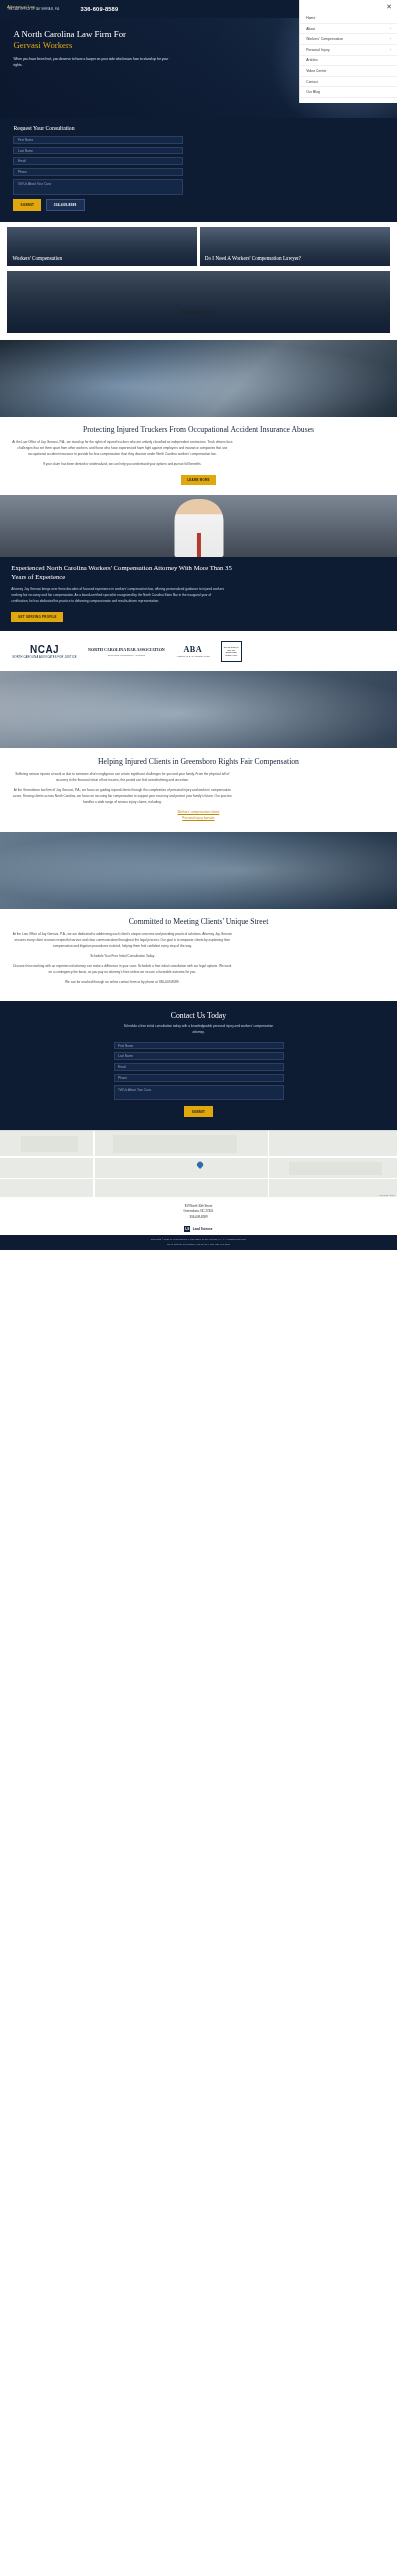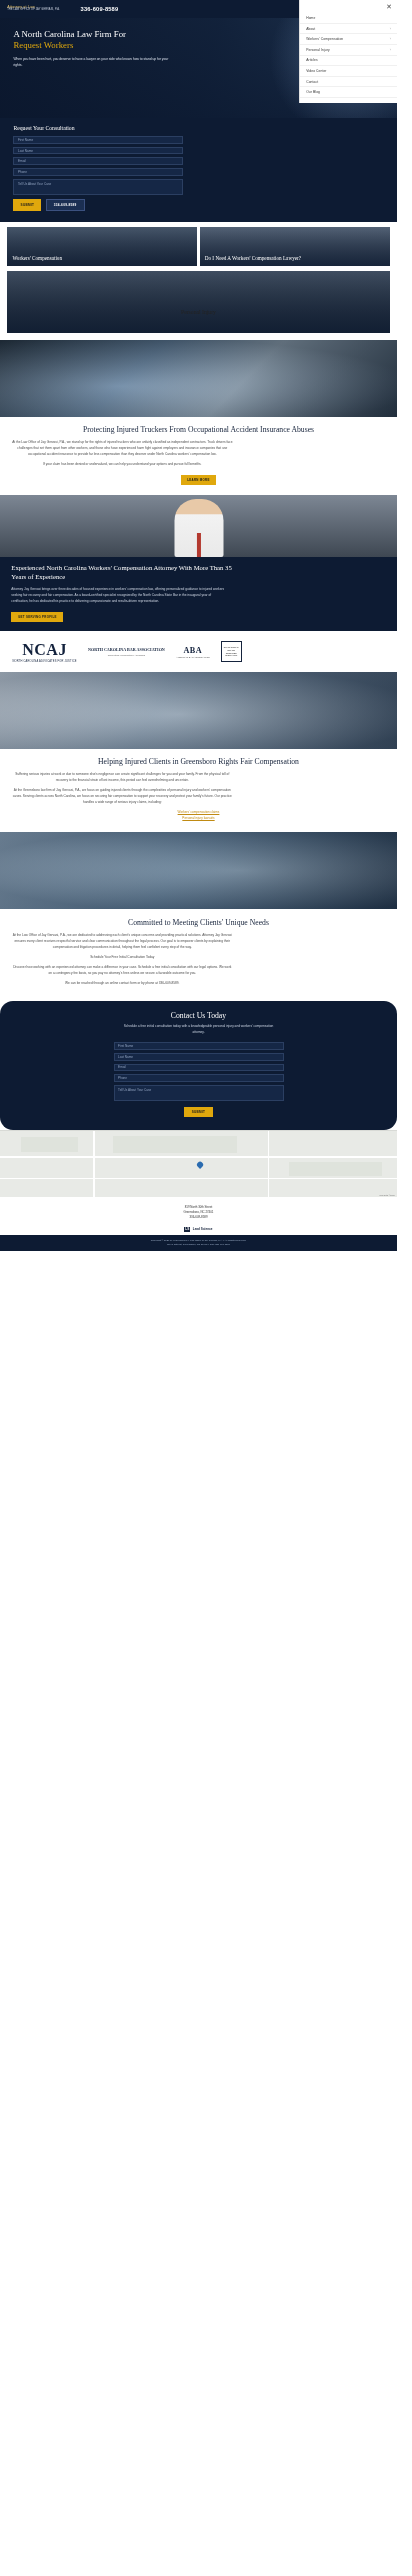--- a/index.html
+++ b/index.html
@@ -260,22 +260,22 @@
   .badges {
     display: flex;
     align-items: center;
     justify-content: flex-start;
     gap: 11.3px;
     padding: 9.3px 12.4px;
     background: #fff;
   }
   .badge { text-align: center; color: #12213c; }
   .badge-ncaj .big {
-    font-family: Liberation Serif, serif;
-    font-size: 16px; letter-spacing: 0.5px; font-weight: bold;
+    font-family: Liberation Sans, sans-serif;
+    font-size: 10px; letter-spacing: 0.5px; font-weight: bold;
   }
   .badge-ncaj .small { font-size: 2.6px; letter-spacing: 0.2px; margin-top: 1px; }
   .badge-bar .big { font-family:"Liberation Serif",serif; font-size: 4.1px; font-weight: bold; line-height: 1.25; }
   .badge-bar .small { font-size: 2.3px; color: #666; margin-top: 1.5px; }
   .badge-aba .big { font-family:"Liberation Serif",serif; font-size: 8.2px; font-weight: bold; letter-spacing: 0.5px; }
   .badge-aba .small { font-size: 2.3px; color: #555; margin-top: 1px; }
   .badge-seal {
     width: 20.6px; height: 21.6px;
     border: 1px solid #15233d;
     display: flex; align-items: center; justify-content: center;
@@ -310,21 +310,20 @@
     text-decoration: underline;
     margin-bottom: 2.1px;
   }
 
   
   .contact {
     background: #0d1b33;
     color: #fff;
     padding: 10.3px 11.3px 13.4px 11.3px;
     text-align: center;
-    border-radius: 13px;
   }
   .contact h2 {
     font-family: "Liberation Serif", serif;
     font-size: 7.7px;
     font-weight: normal;
     margin-bottom: 4.1px;
   }
   .contact p { font-size: 3.2px; line-height: 1.8; color: #cbd4e3; max-width: 155px; margin: 0 auto 6.2px auto; }
   .contact .field { margin: 0 auto 3.1px auto; }
   .contact .btn-submit { margin-top: 3.1px; }
@@ -416,21 +415,21 @@
     <div class="nav-item">
       <span>Our Blog</span>
       <span class="caret"></span>
     </div>
   </div>
 
   <div class="hero">
     <div class="hero-inner">
       <h1>
         <span>A North Carolina Law Firm For</span><br>
-        <span class="accent">Request Workers</span>
+        <span class="accent">Gervasi Workers</span>
       </h1>
       <p>When you have been hurt, you deserve to have a lawyer on your side who knows how to stand up for your rights.</p>
     </div>
   </div>
 
   <div class="consult">
     <h2>Request Your Consultation</h2>
     <div class="field">First Name</div>
     <div class="field">Last Name</div>
     <div class="field">Email</div>
@@ -501,21 +500,21 @@
     <p>Suffering serious injuries at work or due to someone else's negligence can create significant challenges for you and your family. From the physical toll of recovery to the financial strain of lost income, this period can feel overwhelming and uncertain.</p>
     <p>At the Greensboro law firm of Jay Gervasi, P.A., we focus on guiding injured clients through the complexities of personal injury and workers' compensation cases. Serving clients across North Carolina, we focus on securing fair compensation to support your recovery and protect your family's future. Our practice handles a wide range of serious injury claims, including:</p>
     <div class="link-list">
       <a>Workers' compensation claims</a>
       <a>Personal injury lawsuits</a>
     </div>
   </div>
 
   <div class="img-hero-b"></div>
   <div class="section">
-    <h2>Committed to Meeting Clients' Unique Needs</h2>
+    <h2>Committed to Meeting Clients' Unique Street</h2>
     <p>At the Law Office of Jay Gervasi, P.A., we are dedicated to addressing each client's unique concerns and providing practical solutions. Attorney Jay Gervasi ensures every client receives respectful service and clear communication throughout the legal process. Our goal is to empower clients by explaining their compensation and litigation procedures in detail, helping them feel confident every step of the way.</p>
     <p>Schedule Your Free Initial Consultation Today</p>
     <p>Discover how working with an experienced attorney can make a difference in your case. Schedule a free initial consultation with our legal options. We work on a contingency fee basis, so you pay no attorney's fees unless we secure a favorable outcome for you.</p>
     <p>
       <span>We can be reached through an online contact form or by phone at 336-609-8589.</span>
     </p>
   </div>
 
   <div class="contact">
     <h2>Contact Us Today</h2>

